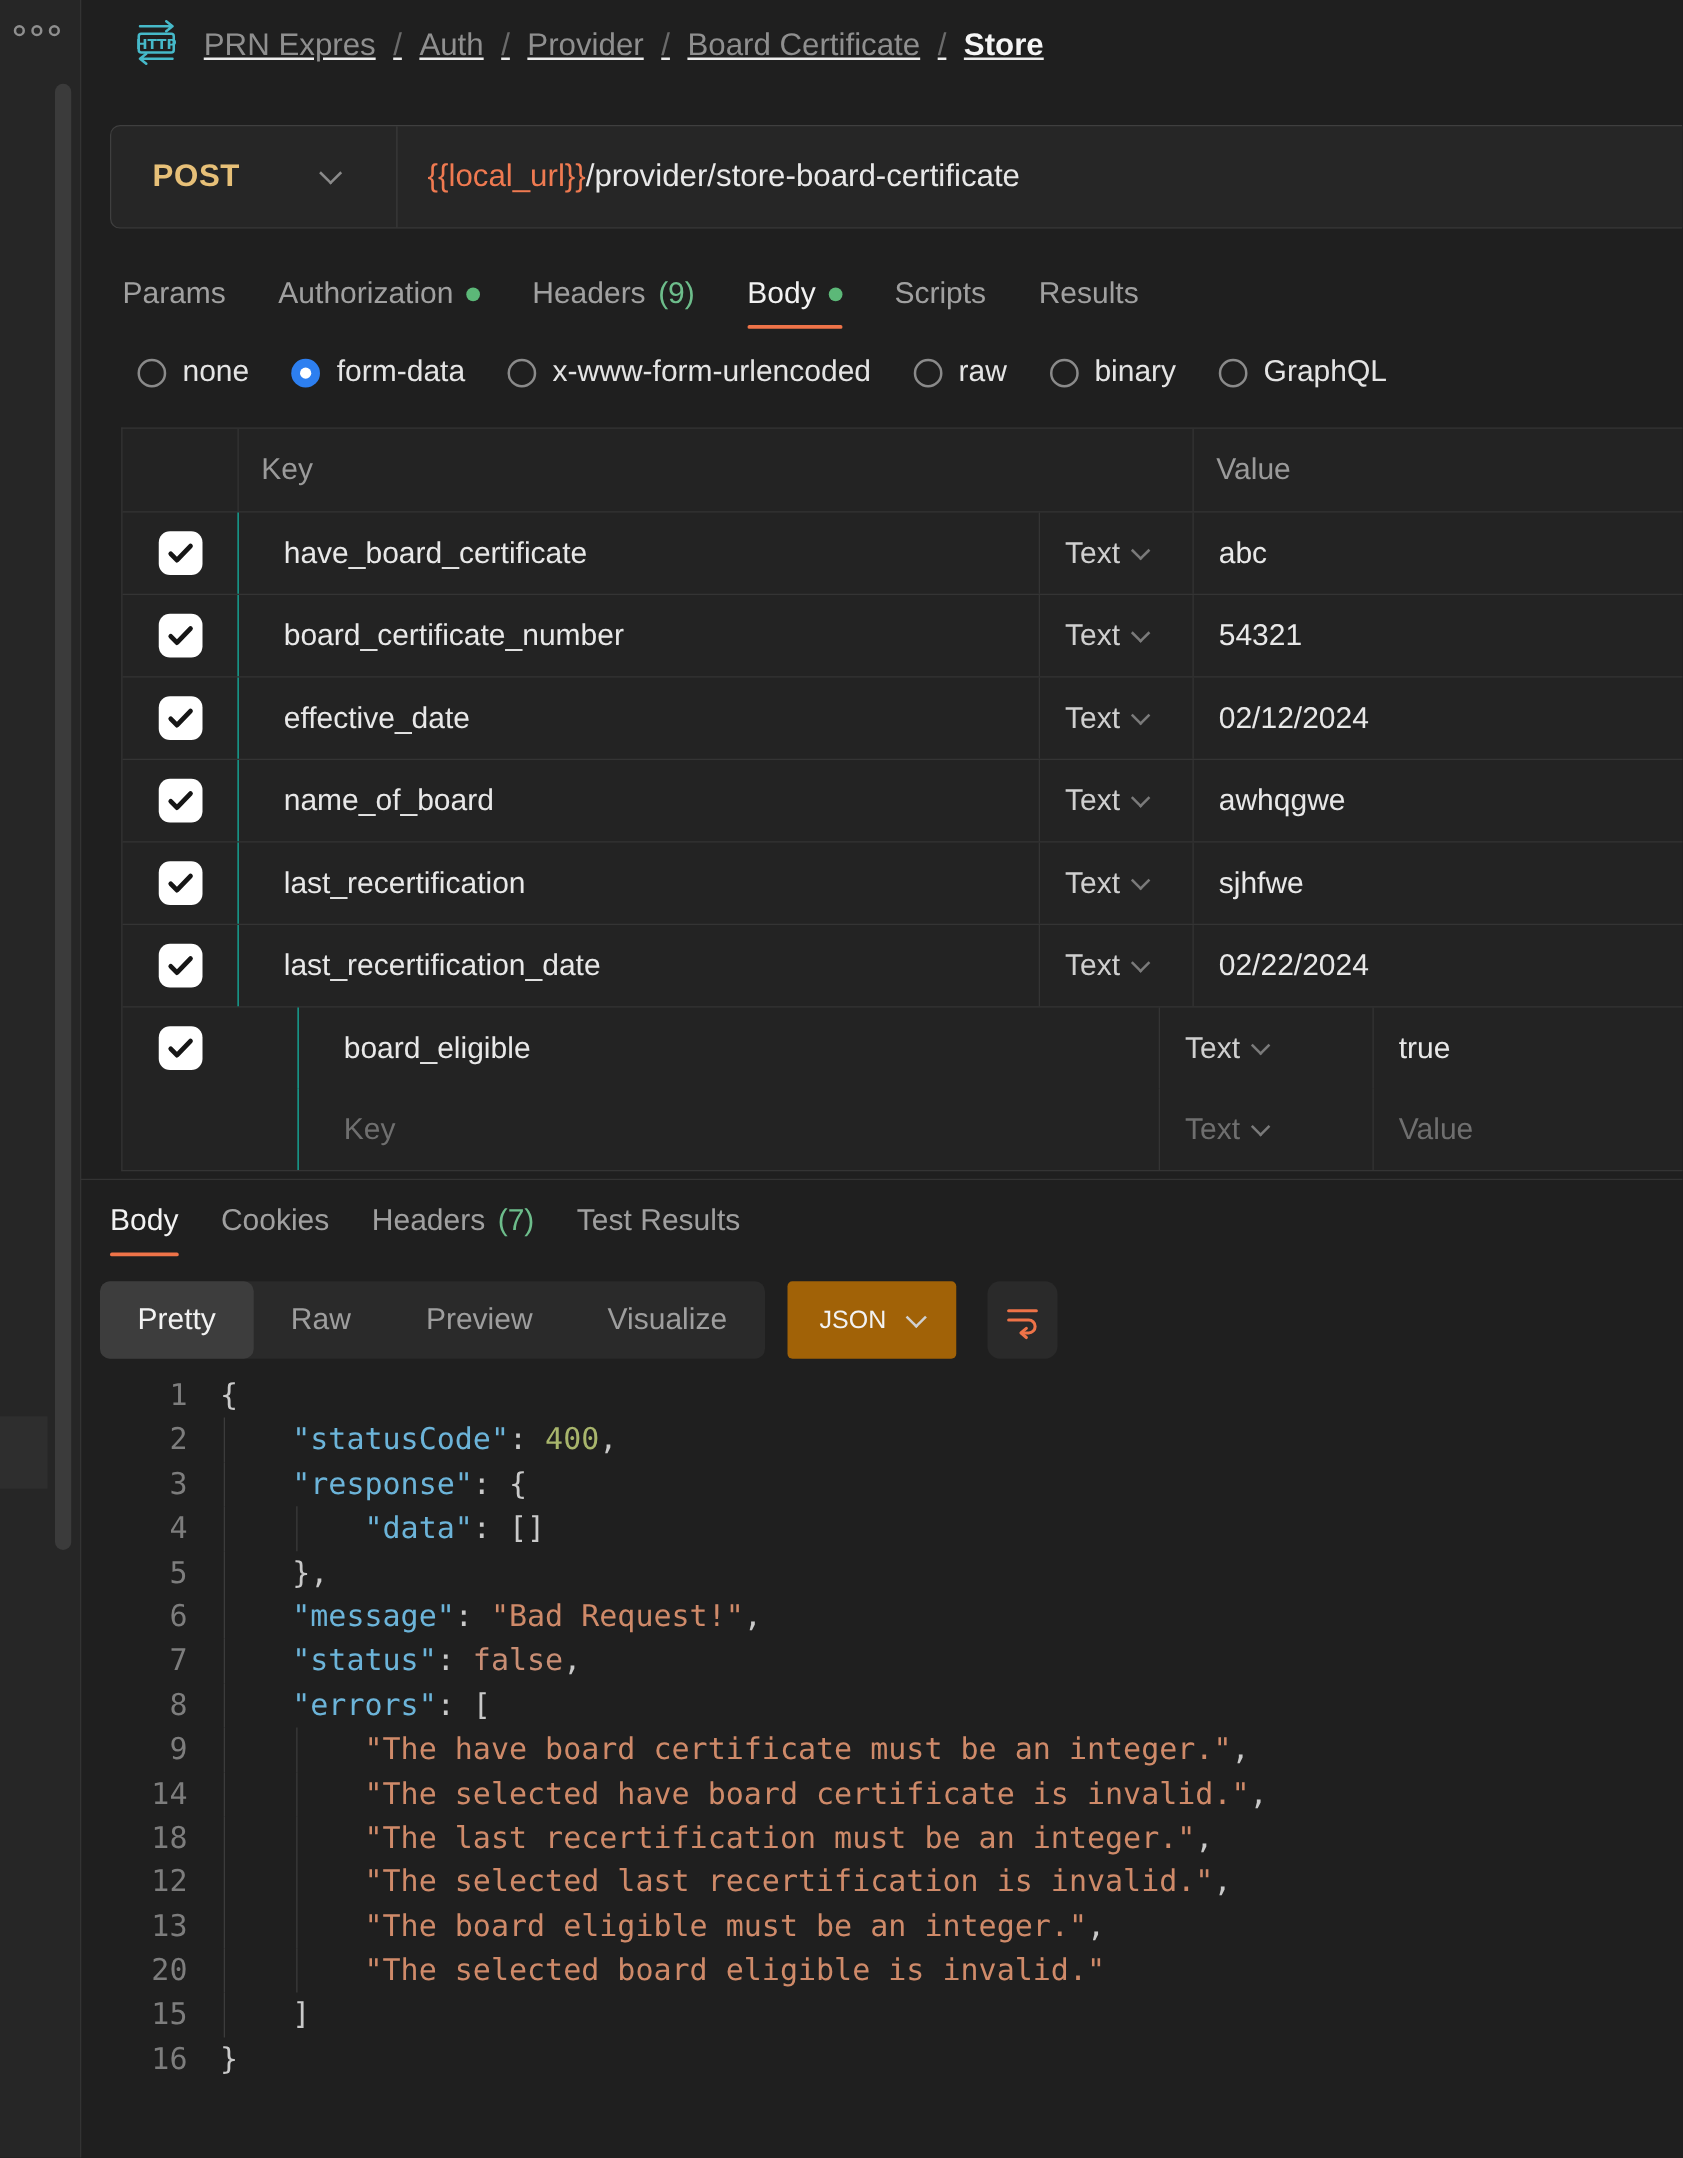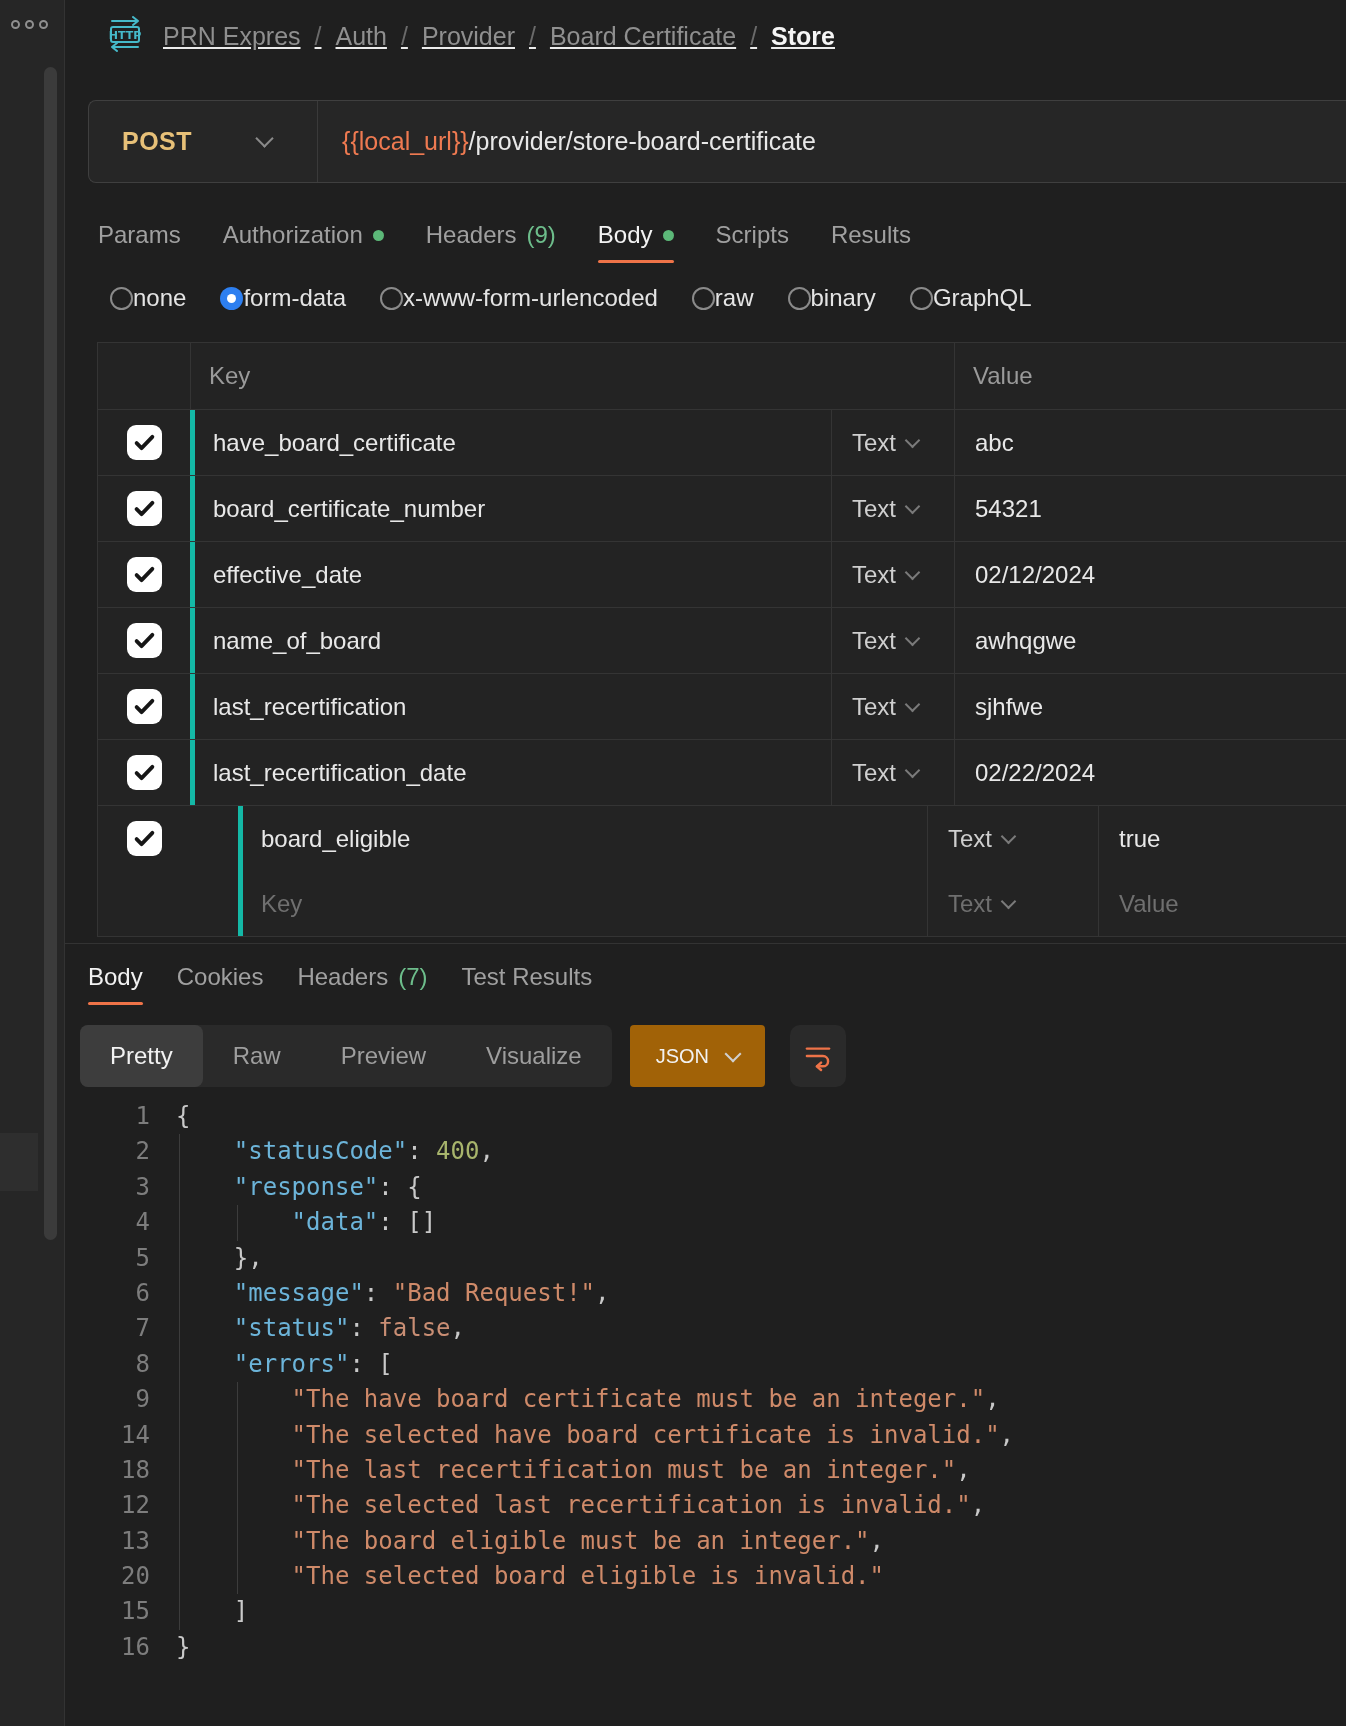--- a/index.html
+++ b/index.html
@@ -37,35 +37,35 @@
   .url-path{color:#e8e8e8;}
   
   .req-tabs{position:absolute;top:207px;left:34px;height:56px;display:flex;gap:42px;font-size:24px;}
   .tab{display:inline-flex;align-items:center;gap:10px;position:relative;color:#a0a0a0;cursor:pointer;height:100%;}
   .tab.active{color:#f2f2f2;}
   .tab.active::after{content:'';position:absolute;left:0;right:0;bottom:0;height:3px;background:#ee7348;border-radius:2px;}
   .tab-count{color:#6dbd8b;}
   .tab-dot{width:11px;height:11px;border-radius:50%;background:#5cb878;}
   
   .body-modes{position:absolute;top:275px;left:46px;height:46px;display:flex;align-items:center;gap:34px;font-size:24px;}
-  .mode{display:inline-flex;align-items:center;cursor:pointer;}
+  .mode{display:inline-flex;align-items:center;gap:13px;cursor:pointer;}
   .mode-label{color:#e4e4e4;}
   .radio{width:23px;height:23px;border-radius:50%;border:2px solid #8a8a8a;box-sizing:border-box;position:relative;}
   .radio.sel{border:none;background:#2d7ff0;}
   .radio.sel::after{content:'';position:absolute;inset:7px;background:#fff;border-radius:50%;}
   
   .kv-table{position:absolute;top:342px;left:33px;right:0;background:#232323;
     border:1px solid #343434;border-right:none;box-sizing:border-box;font-size:24px;}
   .kv-header{display:grid;grid-template-columns:92px 764px auto;height:66px;border-bottom:1px solid #343434;color:#9a9a9a;}
   .kv-row{display:grid;grid-template-columns:92px 641px 123px auto;height:65px;border-bottom:1px solid #343434;}
   .kv-row:last-child{border-bottom:none;gap:48px;}
   .cell{display:flex;align-items:center;box-sizing:border-box;overflow:hidden;}
   .c-check{justify-content:center;}
   .c-keyhead,.c-valhead{border-left:1px solid #343434;padding-left:18px;}
-  .c-key{border-left:5px solid #14b8a6;padding-left:18px;color:#e8e8e8;cursor:text;}
+  .c-key{border-left:1px solid #14b8a6;padding-left:36px;color:#e8e8e8;cursor:text;}
   .c-type{border-left:1px solid #343434;padding-left:20px;gap:11px;cursor:pointer;}
   .c-val{border-left:1px solid #343434;padding-left:20px;color:#e8e8e8;cursor:text;}
   .type-label{color:#cfcfcf;}
   .tchev{width:9px;height:9px;border-color:#7a7a7a;margin-top:-4px;}
   .ph{color:#6f6f6f;}
   .ph .type-label,.type-label.ph{color:#6f6f6f;}
   .checkbox{width:35px;height:35px;background:#fff;border-radius:9px;display:flex;align-items:center;justify-content:center;cursor:pointer;}
   
   .resp-divider{position:absolute;top:943px;left:0;right:0;border-top:1px solid #333;}
   .resp-tabs{position:absolute;top:948px;left:24px;height:57px;display:flex;gap:34px;font-size:24px;}

